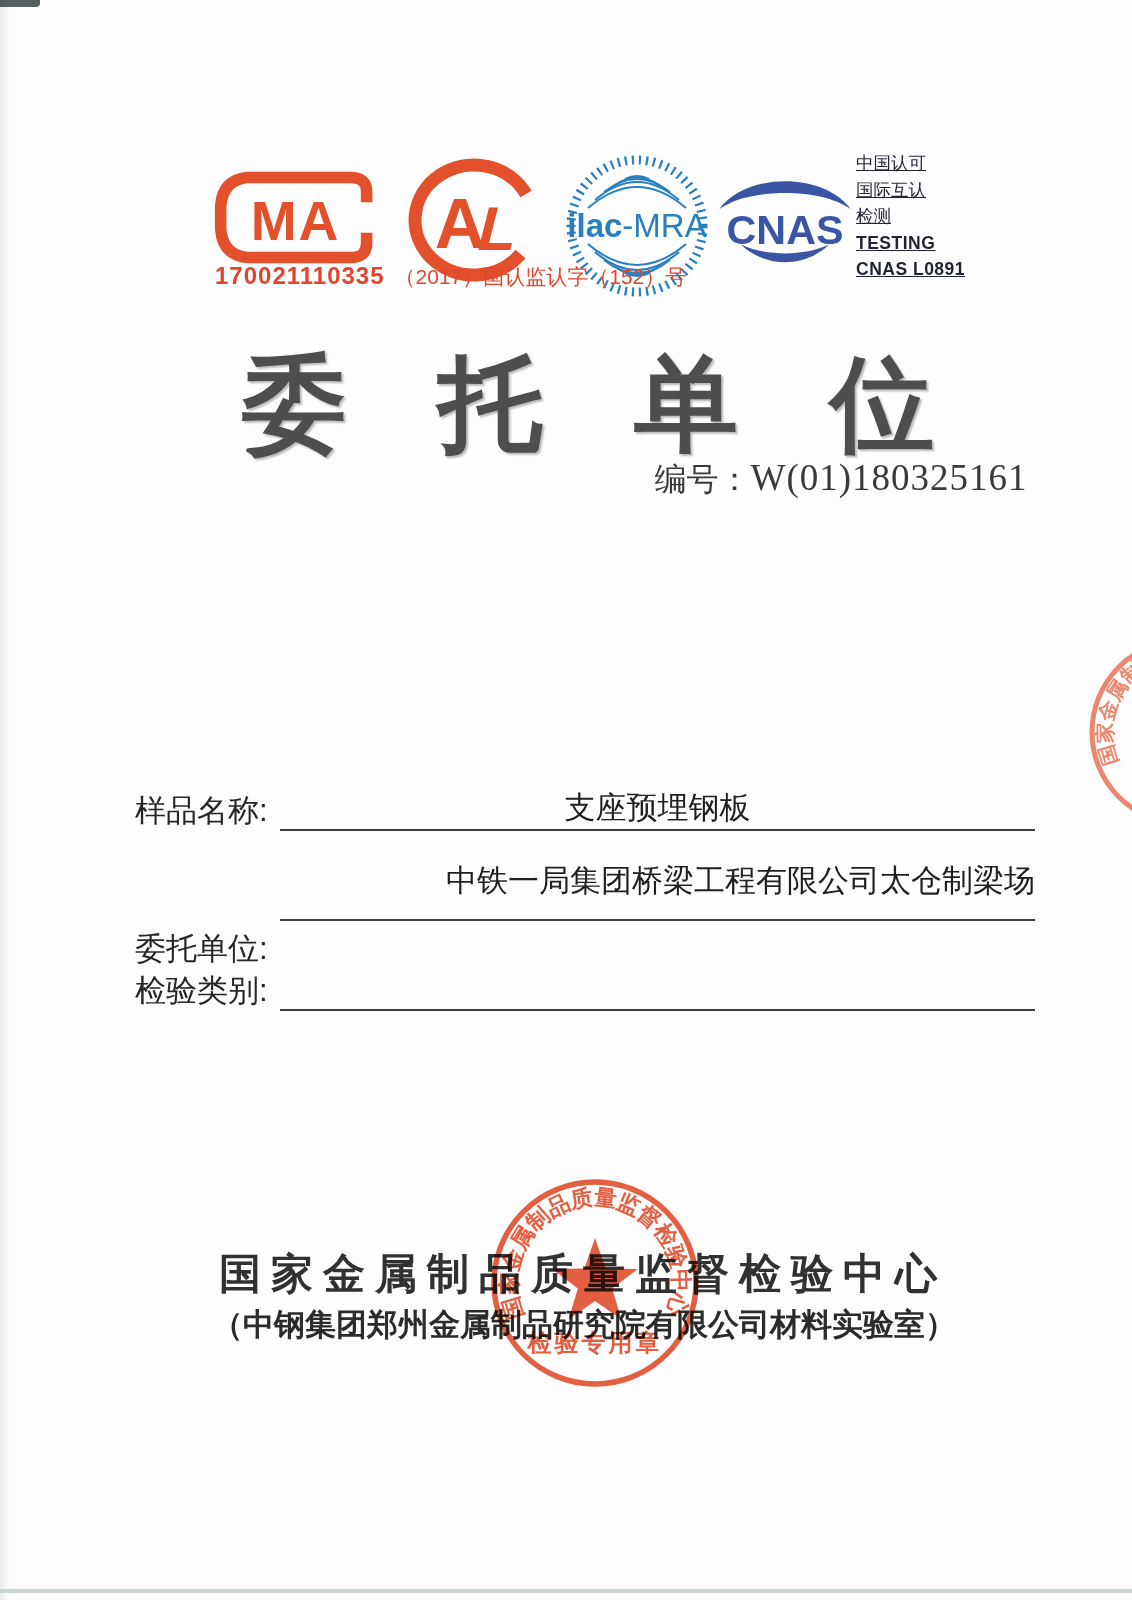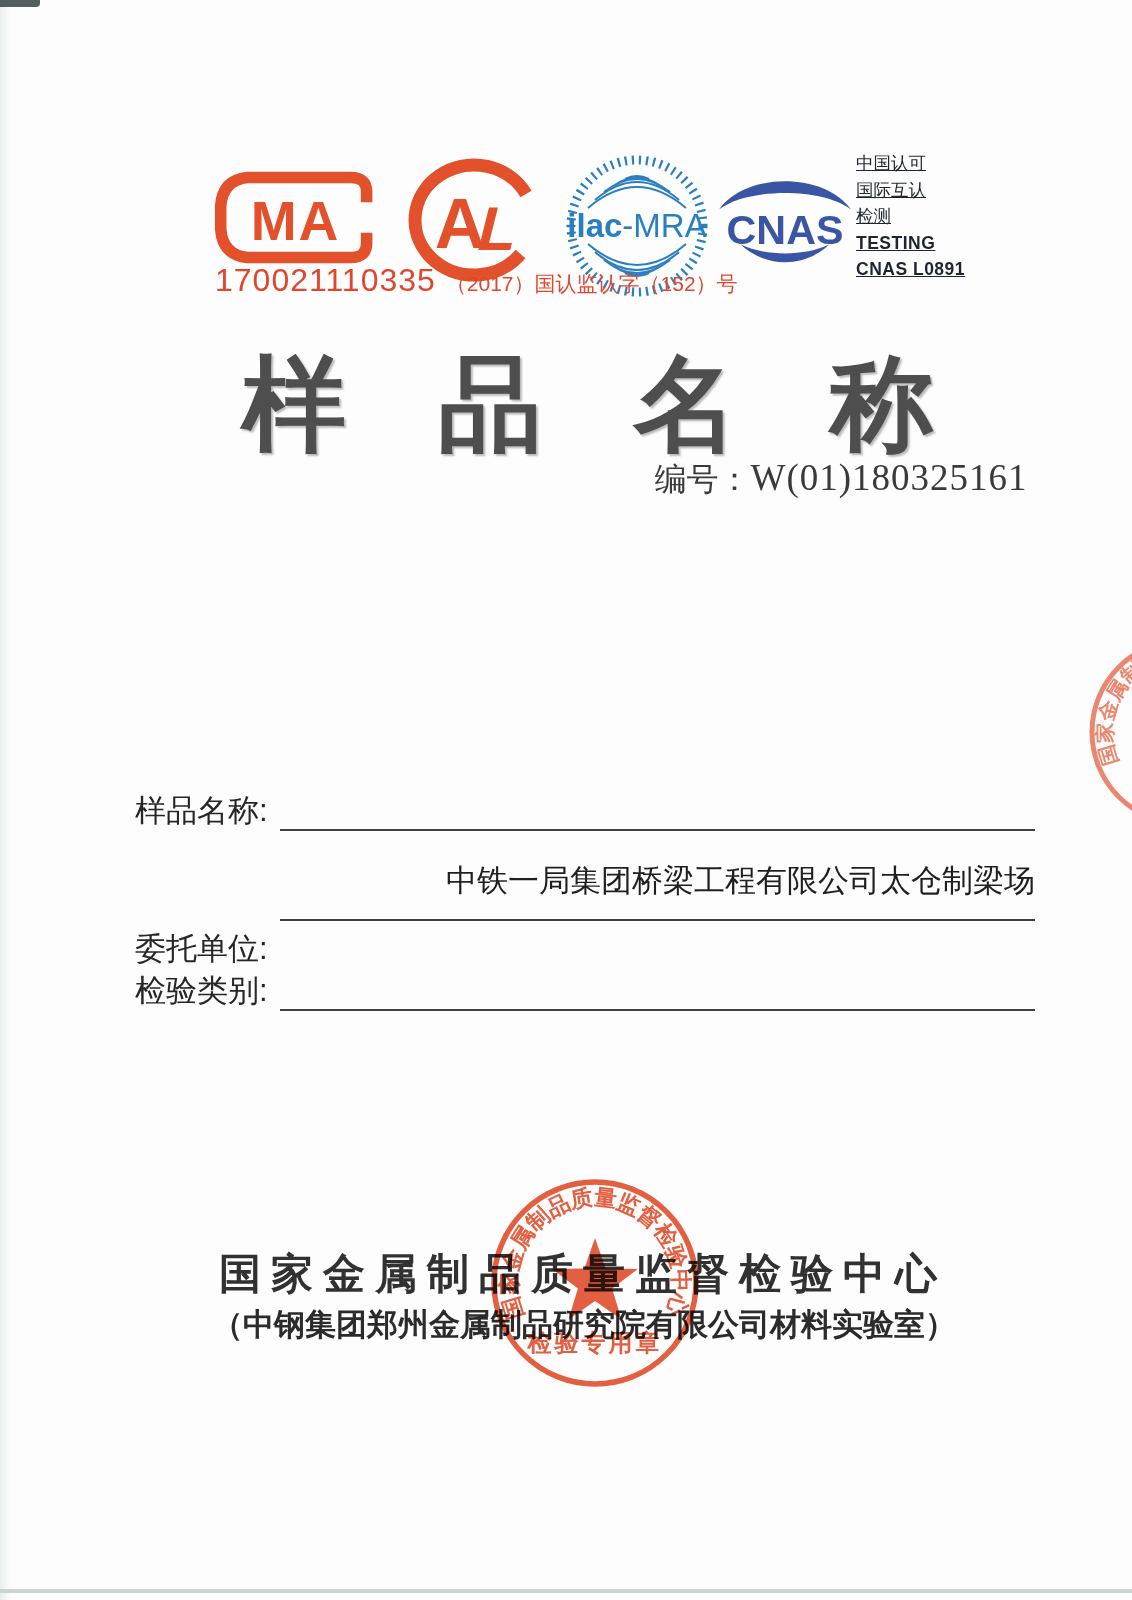--- a/index.html
+++ b/index.html
@@ -14,21 +14,21 @@
 
   
   .logo{position:absolute;}
   .cma-svg{left:210px;top:165px;}
   .cal-svg{left:408px;top:158px;}
   .ilac-svg{left:562px;top:150px;}
   .cnas-svg{left:710px;top:168px;}
   .cnas-info{position:absolute;left:856px;top:150px;color:#1f2430;font-size:17.5px;line-height:26.5px;text-decoration:underline;}
   .cnas-info .en{font-weight:bold;letter-spacing:.5px;}
   .reg-line{position:absolute;left:215px;top:262px;display:flex;align-items:baseline;gap:10px;color:#e0462e;white-space:nowrap;}
-  .reg-num{font-size:32px;font-weight:normal;letter-spacing:1px;}
+  .reg-num{font-size:24px;font-weight:bold;letter-spacing:1px;}
   .reg-txt{font-size:21px;}
 
   
   .report-title{position:absolute;left:242px;top:336px;font-size:104px;font-weight:700;
     letter-spacing:92px;white-space:nowrap;color:#4e4e4e;
     text-shadow:2px 2px 2px rgba(130,130,130,.55);}
   .report-no{position:absolute;left:640px;top:456px;width:402px;text-align:center;white-space:nowrap;color:#3a3a3a;}
   .report-no .lbl{font-size:32px;}
   .report-no .val{font-family:"Liberation Serif",serif;font-size:37px;letter-spacing:1px;}
 
@@ -96,35 +96,36 @@
     <div>检测</div>
     <div class="en">TESTING</div>
     <div class="en">CNAS L0891</div>
   </div>
 
   <div class="reg-line">
     <span class="reg-num">170021110335</span>
     <span class="reg-txt">（2017）国认监认字（152）号</span>
   </div>
 
-  <div class="report-title">样品名称</div>
+  <div class="report-title">委托单位</div>
 
   <div class="report-no">
     <span class="lbl">编号：</span><span class="val">W(01)180325161</span>
   </div>
 
   <svg class="seal-partial" width="200" height="200" viewBox="-100 -100 200 200">
     <circle cx="0" cy="0" r="92" fill="none" stroke="#e24f2c" stroke-width="5"></circle>
     <path id="sealArc2" d="M -65.3 30.4 A 72 72 0 1 1 65.3 30.4" fill="none"></path>
     <text font-size="20.5" font-weight="bold" fill="#e24f2c">
       <textPath href="#sealArc2" startOffset="0" textLength="286" lengthAdjust="spacing">国家金属制品质量监督检验中心</textPath>
     </text>
   </svg>
 
   <div class="field-label" style="top:790px;">样品名称:</div>
+  <div class="field-value" style="top:787px;">支座预埋钢板</div>
   <div class="field-line" style="top:829px;"></div>
 
   <div class="field-label" style="top:880px;margin-top:48px;">委托单位:</div>
   <div class="field-value" style="top:860px;text-align:right;">中铁一局集团桥梁工程有限公司太仓制梁场</div>
   <div class="field-line" style="top:919px;"></div>
 
   <div class="field-label" style="top:970px;">检验类别:</div>
   <div class="field-line" style="top:1009px;"></div>
 
   <div class="org-main">国家金属制品质量监督检验中心</div>

